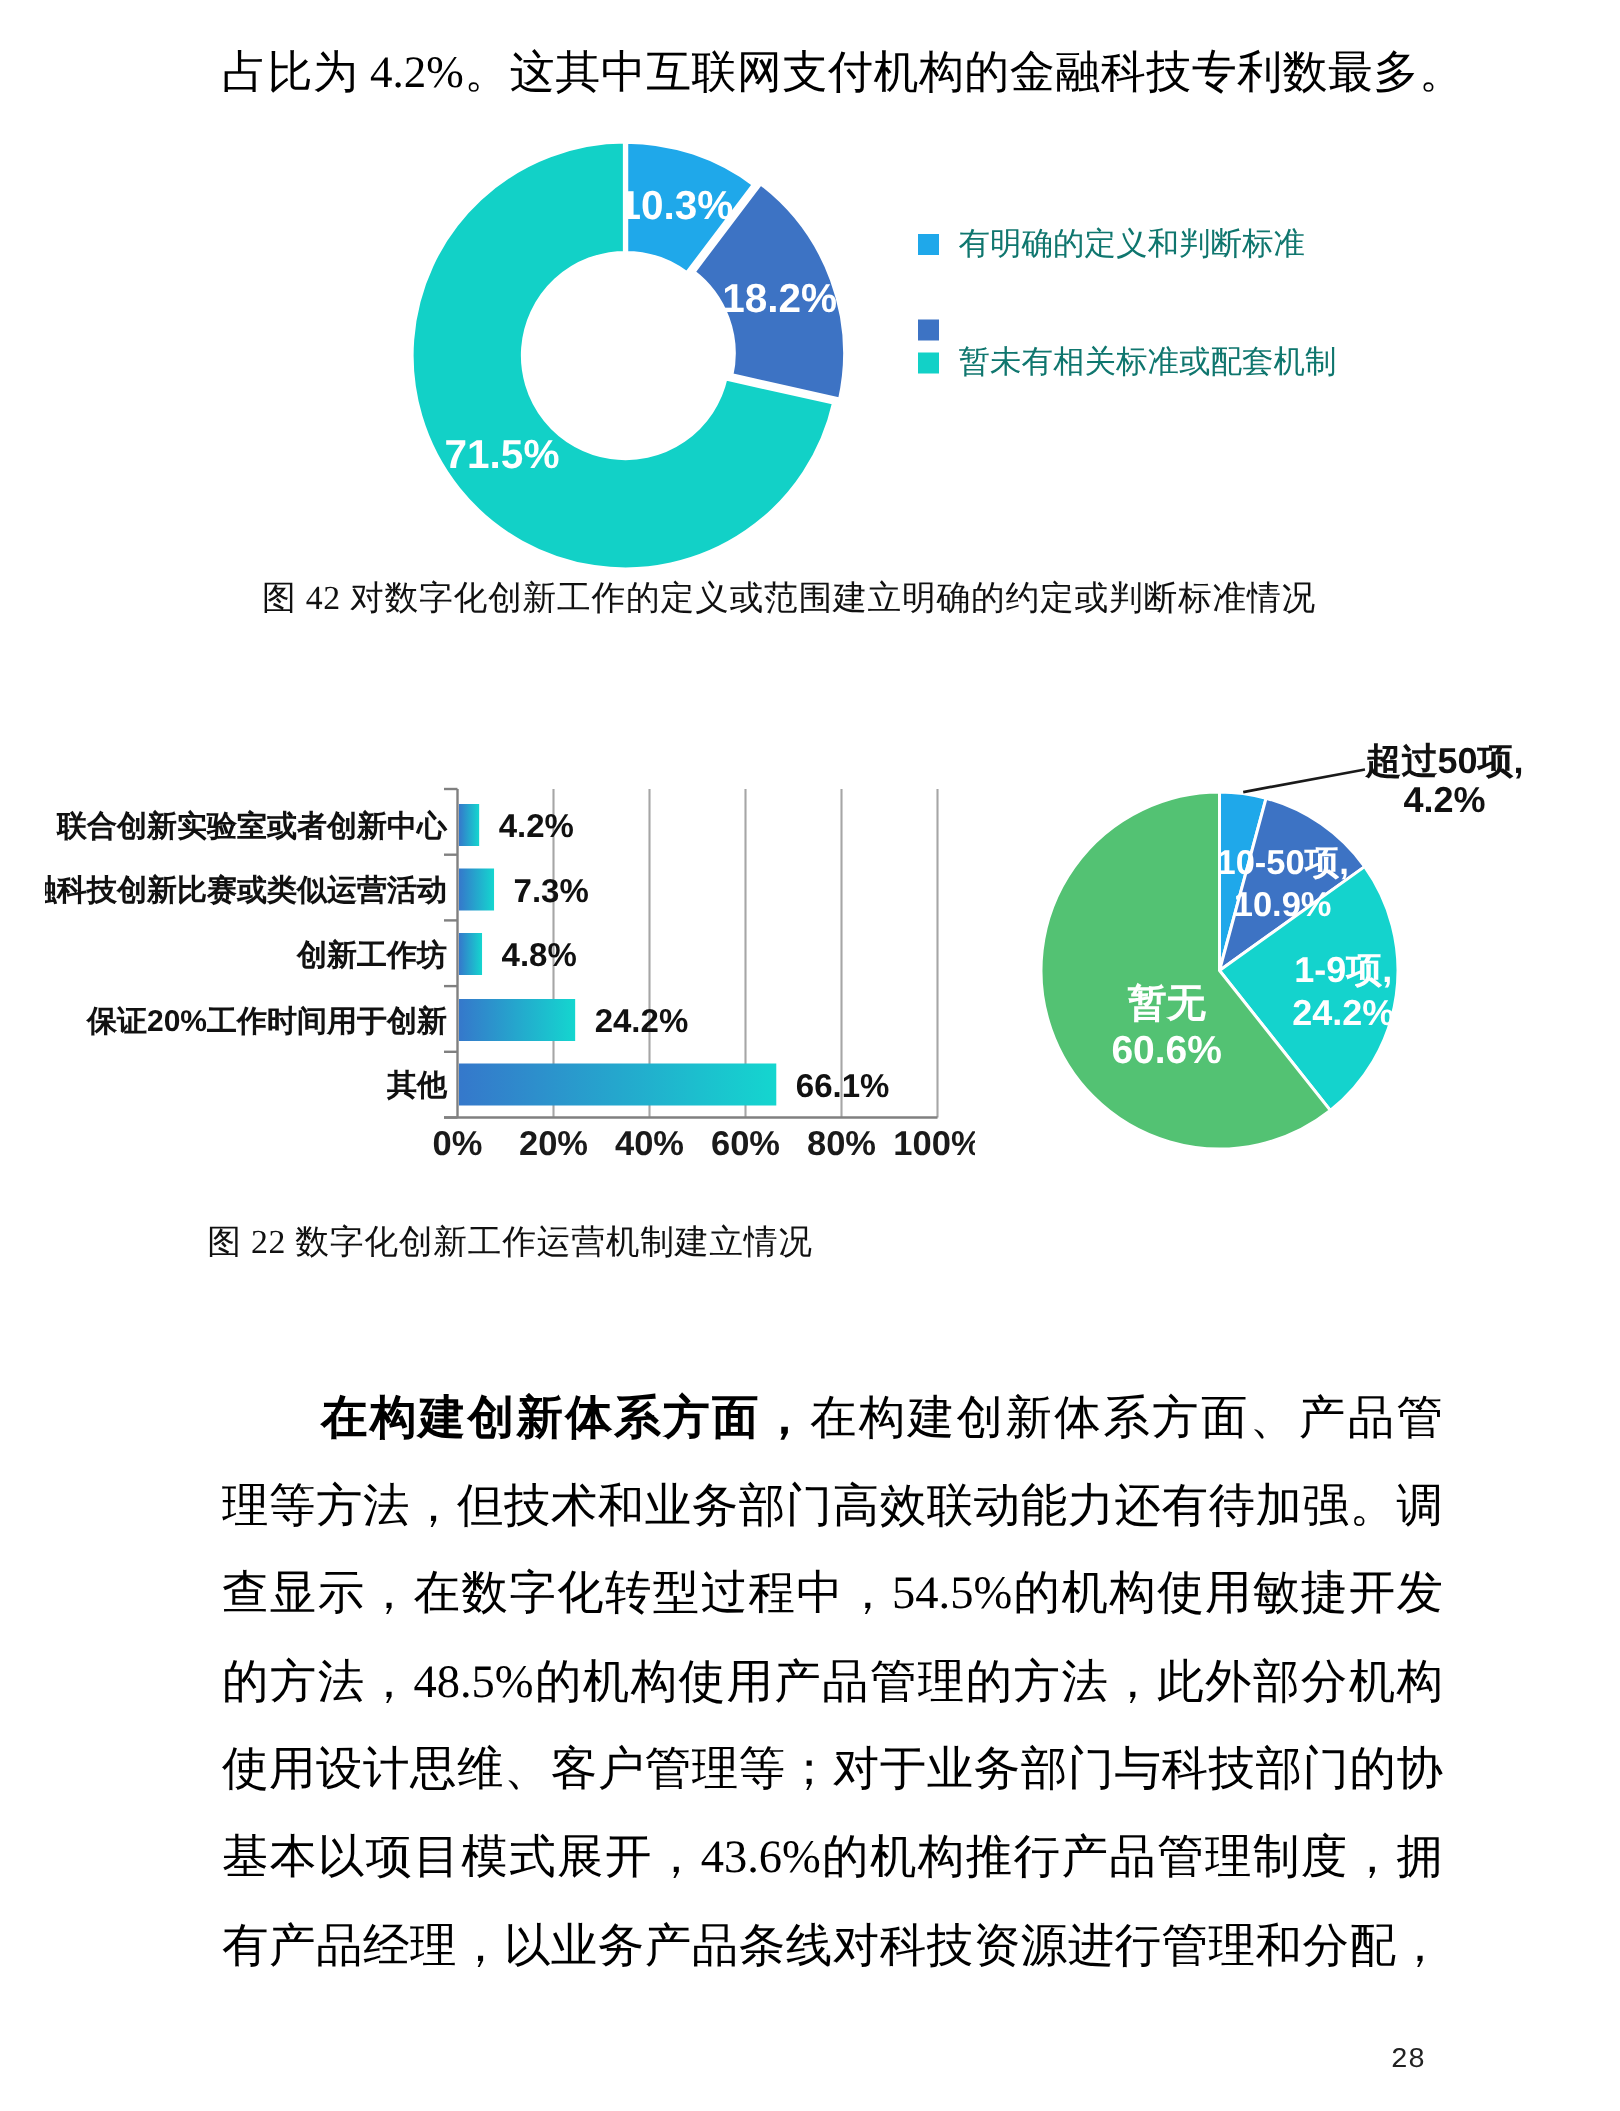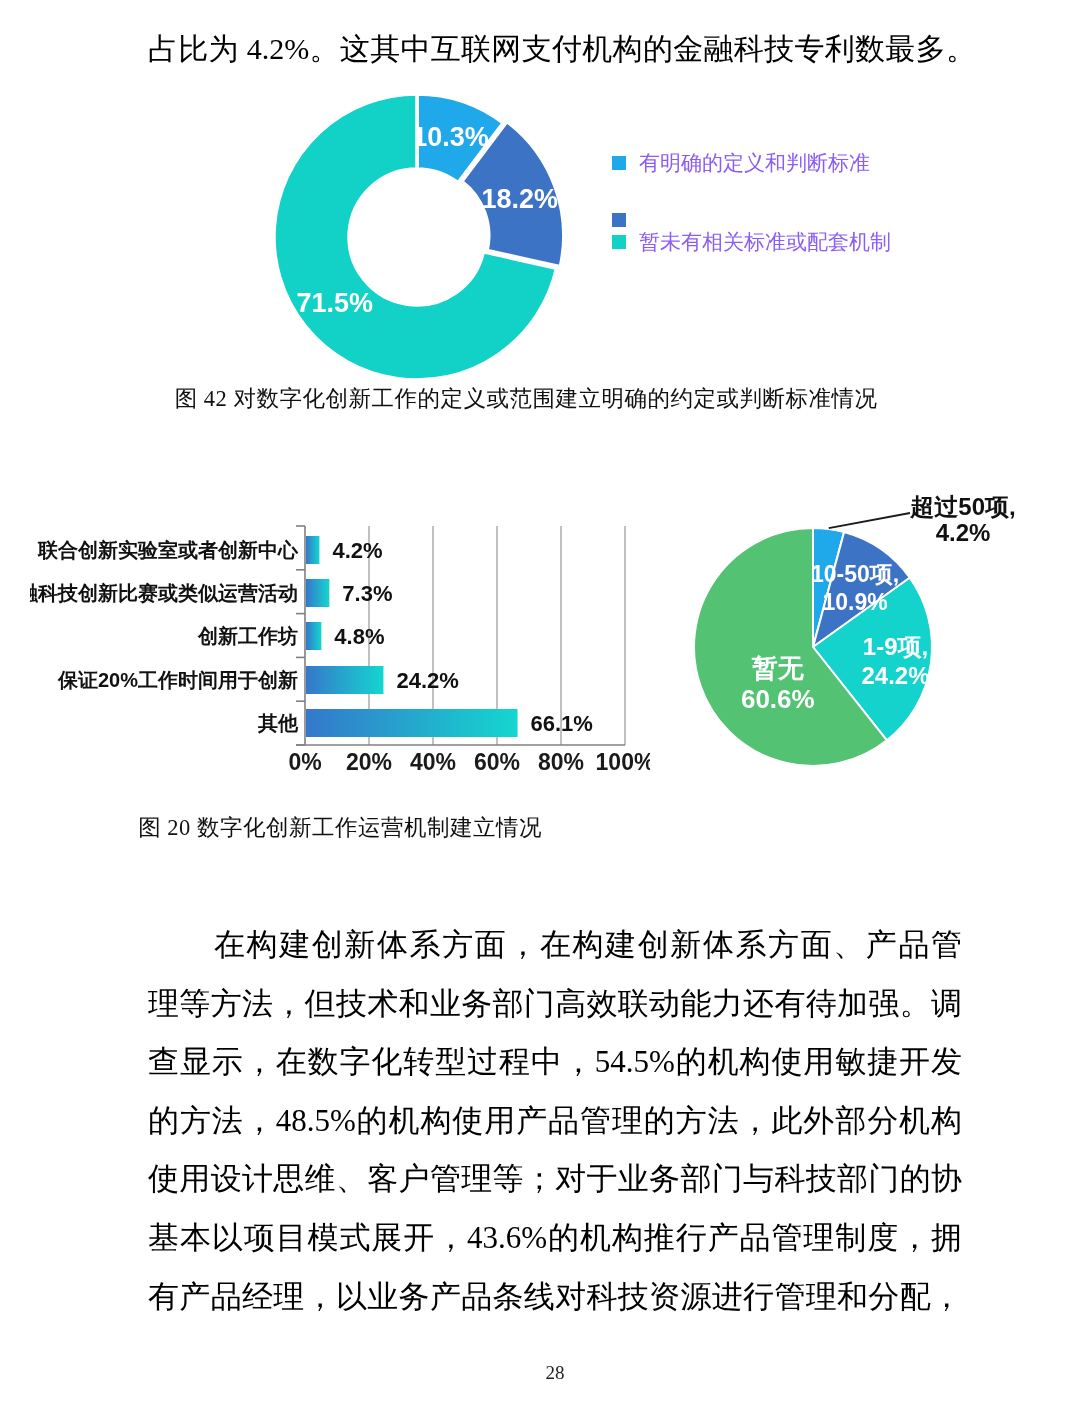--- a/index.html
+++ b/index.html
@@ -15,21 +15,21 @@
   }
   
   #donut-chart{position:absolute;left:262px;top:90px;width:310px;height:296px;}
   .legend{position:absolute;left:612px;top:148px;width:410px;}
   .legend-item{display:flex;align-items:flex-start;}
   .legend-item.li1{margin-bottom:28px;}
   .legend-item.li2{margin-bottom:0px;}
   .swatch{width:14px;height:14px;flex:0 0 14px;margin:8px 13px 0 0;}
   .legend-text{
     font-family:"Liberation Sans","DejaVu Sans",sans-serif;
-    font-size:21px;line-height:29px;color:#8b5cf6;white-space:pre-line;
+    font-size:21px;line-height:29px;color:#0f766e;white-space:pre-line;
   }
   .caption{
     position:absolute;margin:0;text-align:center;
     font-size:22.5px;color:#111;letter-spacing:0.5px;
   }
   .caption-42{left:0;top:383px;width:1052px;text-align:center;}
   .caption-43{left:90px;top:812px;width:500px;}
   .caption-44{left:588px;top:812px;width:434px;}
   
   #bar-chart{position:absolute;left:30px;top:516px;width:620px;height:262px;}
@@ -38,25 +38,25 @@
     font-family:"Liberation Sans","DejaVu Sans",sans-serif;font-weight:700;
   }
   
   .paragraph{position:absolute;left:148px;top:916px;width:814px;}
   .pline{
     margin:0;height:58.6px;line-height:58.6px;font-size:31px;
     text-align:justify;text-align-last:justify;text-justify:inter-character;
     white-space:nowrap;
   }
   .pline.indent{padding-left:66px;width:748px;}
-  .lead{font-weight:400;font-family:"Liberation Sans","DejaVu Sans",sans-serif;}
+  .lead{font-weight:700;font-family:"Liberation Sans","DejaVu Sans",sans-serif;}
   
   .pageno{
-    position:absolute;left:148px;top:1362px;width:814px;margin:0;text-align:center;
-    font-family:Liberation Serif, serif;font-size:19px;color:#222;
+    position:absolute;left:136px;top:1362px;width:814px;margin:0;text-align:right;
+    font-family:Liberation Mono, monospace;font-size:19px;color:#222;
   }
 </style>
 </head>
 <body>
 
 <div class="page">
 
   <p class="top-text">占比为 4.2%。这其中互联网支付机构的金融科技专利数最多。</p>
 
   <svg id="donut-chart" viewBox="0 0 310 296">
@@ -135,21 +135,21 @@
       <text x="287" y="47" text-anchor="middle" fill="#111111" font-size="24">超过50项,</text>
       <text x="287" y="73" text-anchor="middle" fill="#111111" font-size="24">4.2%</text>
       <text x="179.08056986483757" y="114.39707894952154" text-anchor="middle" fill="#ffffff" font-size="23">10-50项,</text>
       <text x="179.08056986483757" y="142.39707894952153" text-anchor="middle" fill="#ffffff" font-size="23">10.9%</text>
       <text x="219.48568031581684" y="186.61905946438293" text-anchor="middle" fill="#ffffff" font-size="24">1-9项,</text>
       <text x="219.48568031581684" y="215.61905946438293" text-anchor="middle" fill="#ffffff" font-size="24">24.2%</text>
       <text x="101.7969684990662" y="209.42784882818958" text-anchor="middle" fill="#ffffff" font-size="26">暂无</text>
       <text x="101.7969684990662" y="240.42784882818958" text-anchor="middle" fill="#ffffff" font-size="26">60.6%</text>
     </svg>
 
-  <p class="caption caption-43">图 20 数字化创新工作运营机制建立情况</p>
+  <p class="caption caption-43">图 22 数字化创新工作运营机制建立情况</p>
 
   <div class="paragraph">
     <p class="pline indent"><span class="lead">在构建创新体系方面，</span><span>在构建创新体系方面、产品管</span></p>
     <p class="pline">理等方法，但技术和业务部门高效联动能力还有待加强。调</p>
     <p class="pline">查显示，在数字化转型过程中，54.5%的机构使用敏捷开发</p>
     <p class="pline">的方法，48.5%的机构使用产品管理的方法，此外部分机构</p>
     <p class="pline">使用设计思维、客户管理等；对于业务部门与科技部门的协</p>
     <p class="pline">基本以项目模式展开，43.6%的机构推行产品管理制度，拥</p>
     <p class="pline">有产品经理，以业务产品条线对科技资源进行管理和分配，</p>
   </div>

